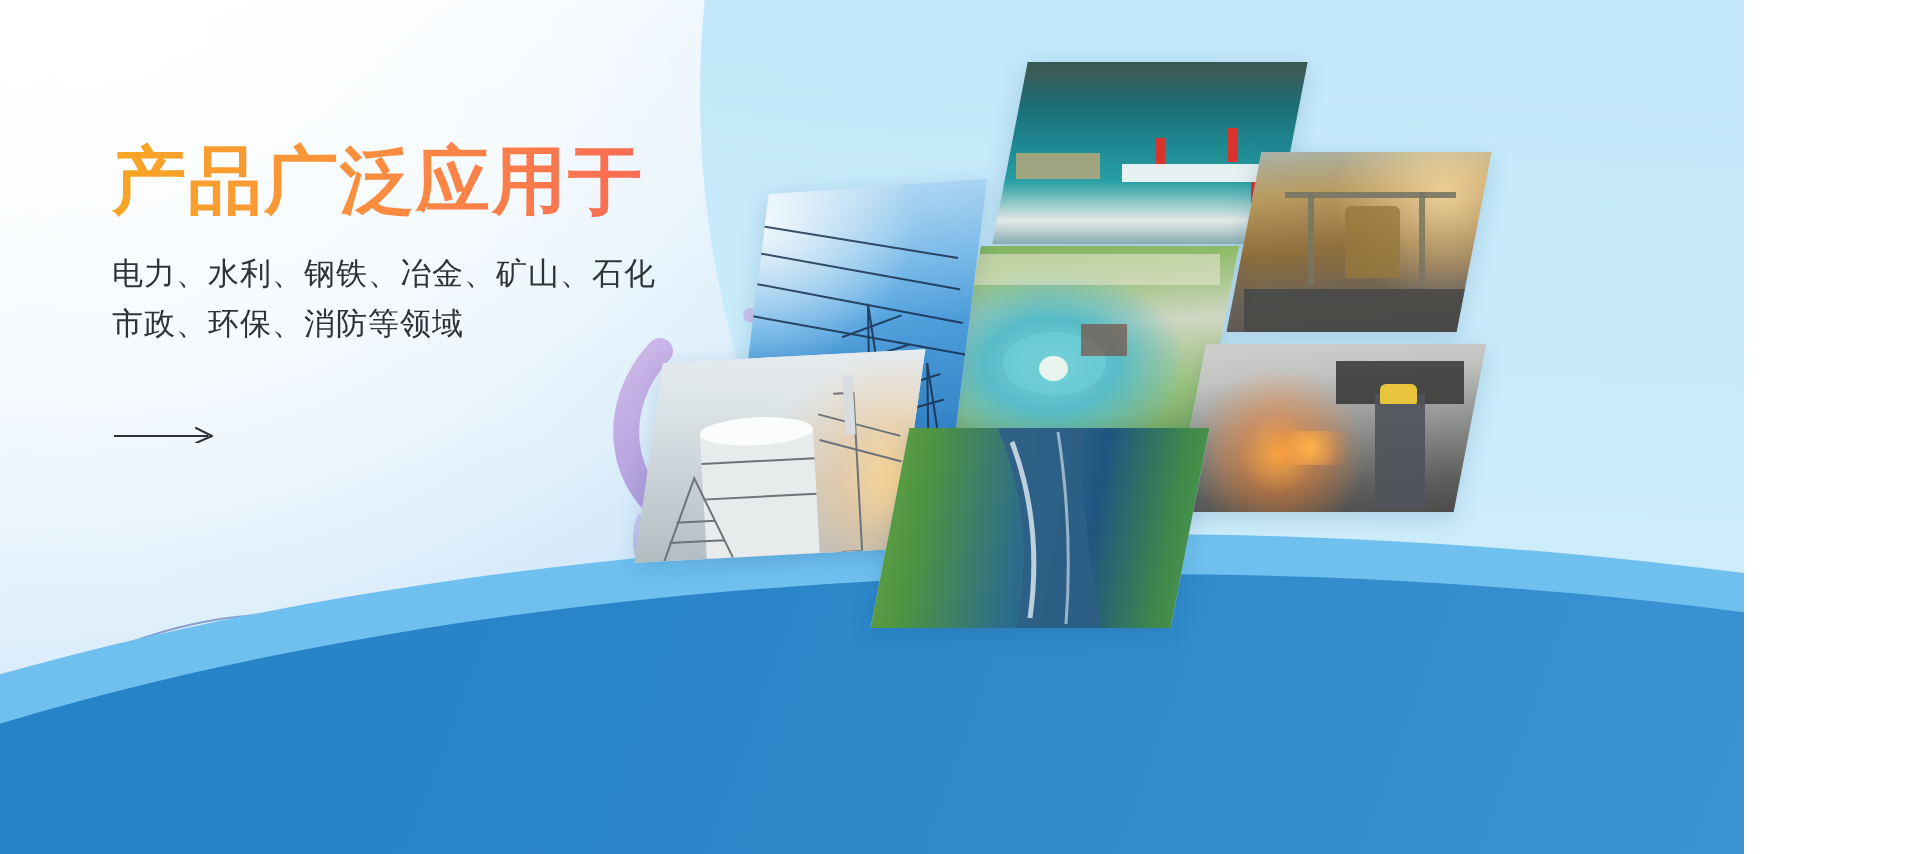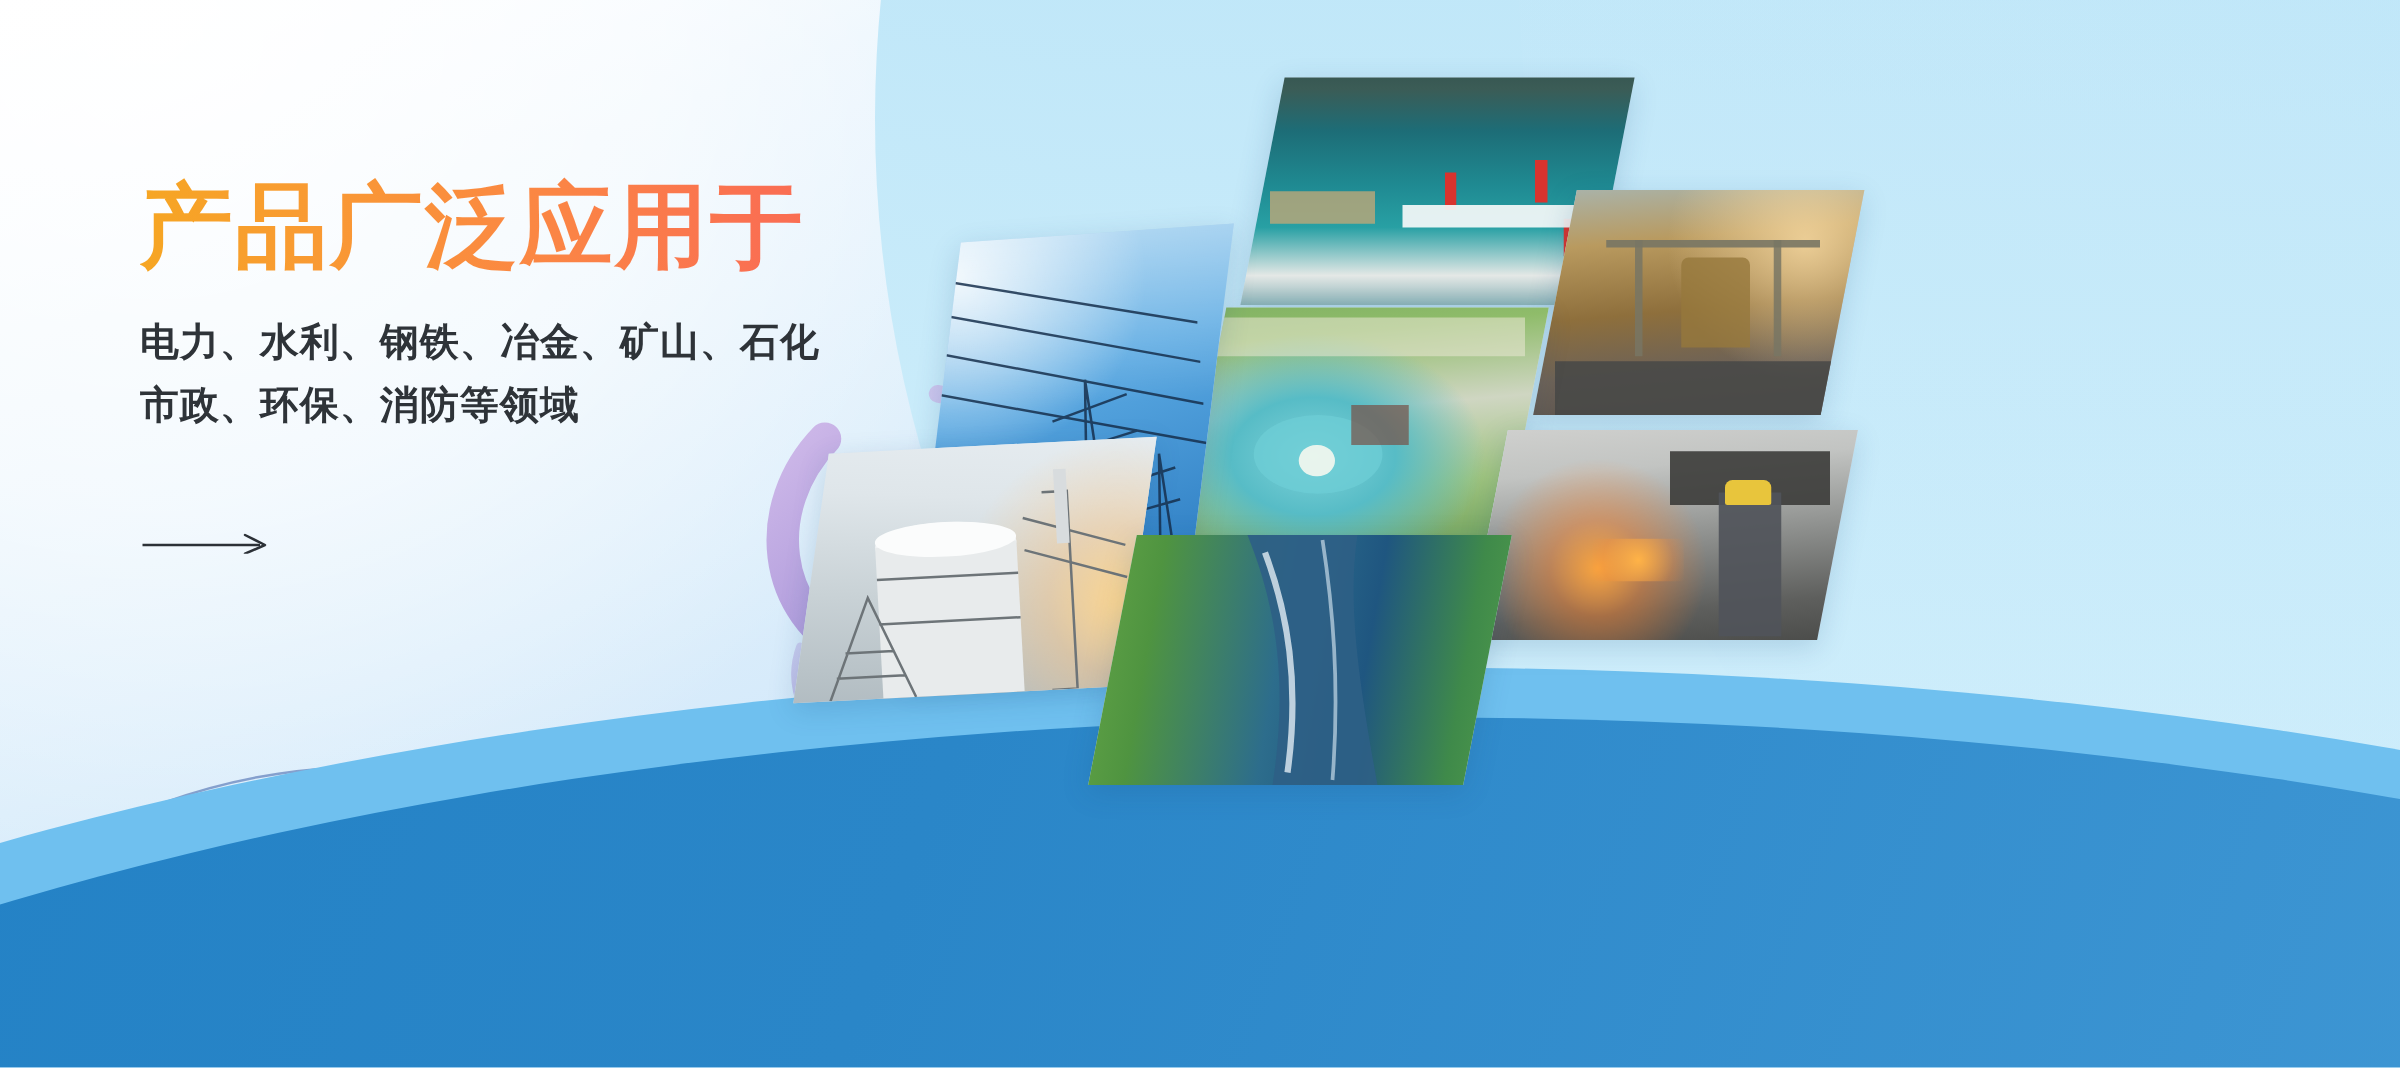--- a/index.html
+++ b/index.html
@@ -4,21 +4,21 @@
 <title>Banner</title>
 <style>
   * { margin:0; padding:0; box-sizing:border-box; }
   html,body { background:#ffffff; }
   body {
     font-family: "Liberation Sans", "DejaVu Sans", sans-serif;
   }
 
   .banner {
     position: relative;
-    width: 1920px;
+    width: 1744px;
     height: 854px;
     overflow: hidden;
     background: linear-gradient(160deg,#ffffff 0%, #eaf5fd 18%, #dceefb 42%, #cfe6fa 62%, #c2dff7 80%, #b6d8f4 100%);
   }
 
   
   .bg-soft-white {
     position:absolute; left:-260px; top:-320px;
     width:1100px; height:1000px;
     background: radial-gradient(ellipse at 35% 35%, rgba(255,255,255,.95) 0%, rgba(255,255,255,.6) 40%, rgba(255,255,255,0) 72%);
@@ -87,21 +87,21 @@
     -webkit-text-fill-color: transparent;
     white-space: nowrap;
   }
 
   .subline {
     margin-top: 26px;
     font-size: 31px;
     line-height: 1.62;
     color:#2e3338;
     letter-spacing:1px;
-    font-weight:700;
+    font-weight:400;
   }
   .subline div { white-space:nowrap; }
 
   .tagline-row {
     margin-top: 76px;
     display:flex;
     align-items:center;
     gap:14px;
   }
   .arrow-svg { display:block; }

